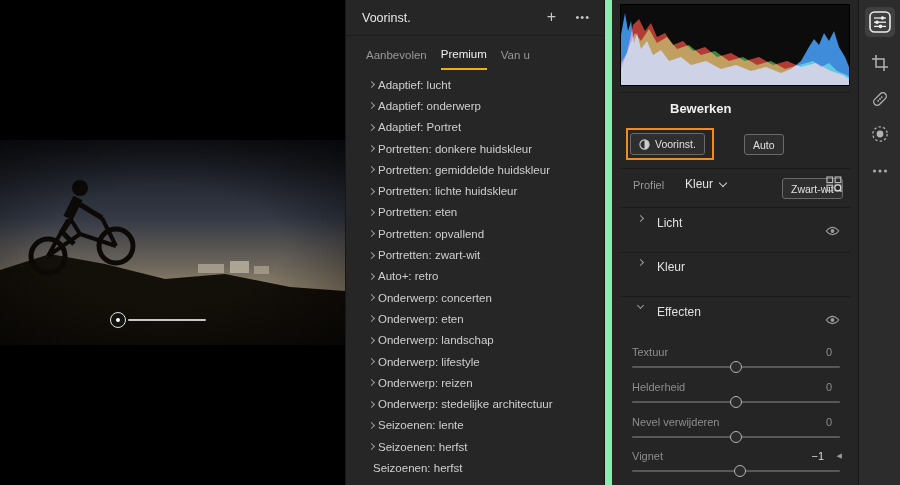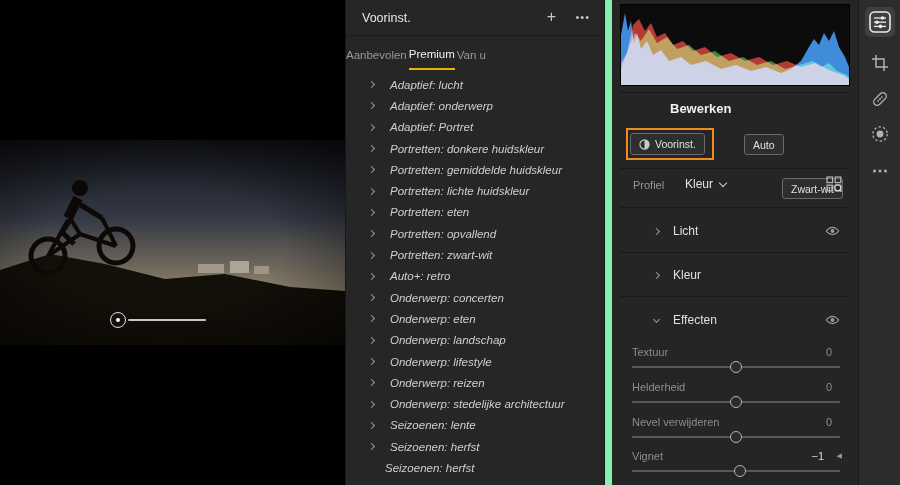--- a/index.html
+++ b/index.html
@@ -23,42 +23,42 @@
   .scrub-handle .dot { width:4px; height:4px; border-radius:50%; background:#fff; }
   .scrub-line { position:absolute; height:2px; background:#dcdcdc; border-radius:1px; opacity:.9; }
 
   
   .presets { position:absolute; left:345px; top:0; width:260px; height:485px; background:#262626;
              border-left:1px solid #171717; border-right:1px solid #161616; }
   .p-header { position:relative; height:36px; border-bottom:1px solid #1c1c1c; }
   .p-title { position:absolute; left:16px; top:11px; font-size:12.5px; color:#e8e8e8; }
   .icon-plus { position:absolute; right:48px; top:8px; font-size:16px; color:#c6c6c6; cursor:pointer; }
   .icon-more { position:absolute; right:14px; top:11px; font-size:11px; letter-spacing:1px; color:#c6c6c6; }
-  .tabs { position:relative; height:36px; display:flex; gap:2px; align-items:center; }
+  .tabs { position:relative; height:36px; display:flex; gap:14px; padding-left:20px; align-items:center; }
   .tab { font-size:11.5px; color:#989898; padding:9px 0 8px; cursor:pointer; }
   .tab.active { color:#f2f2f2; border-bottom:2px solid #eab308; }
   .plist { position:absolute; left:0; top:74px; right:0; bottom:0; overflow:hidden; }
   .prow { height:21.3px; display:flex; align-items:center; padding-left:23px; cursor:pointer; }
   .chev { width:5px; height:5px; border-right:1.4px solid #9a9a9a; border-bottom:1.4px solid #9a9a9a;
           transform:rotate(-45deg); flex:0 0 auto; }
   .chev.down { transform:rotate(45deg); }
-  .plabel { margin-left:16px; font-size:11.5px; color:#cfcfcf; white-space:nowrap;font-style:italic; }
+  .plabel { margin-left:4px; font-size:11.5px; color:#cfcfcf; white-space:nowrap; }
 
   
   .editp { position:absolute; left:612px; top:0; width:246px; height:485px; background:#252525; }
   .histo { position:absolute; left:8px; top:4px; width:230px; height:82px; background:#0c0c0c; border:1px solid #000; }
   .histo svg path { mix-blend-mode:screen; }
   .hr { position:absolute; left:8px; right:8px; height:0; border-top:1px solid #1a1a1a; }
   .ed-title { position:absolute; left:27px; font-size:13px; font-weight:bold; color:#f0f0f0;margin-left:31px; }
   .btn { position:absolute; display:inline-flex; align-items:center; gap:5px; border:1px solid #6a6a6a;
          border-radius:3px; background:#2e2e2e; color:#e0e0e0; font-size:10.5px; padding:0 8px; height:22px; cursor:pointer; }
   .annot { position:absolute; border:2px solid #ef8b1f; pointer-events:none; }
   .lbl-dim { font-size:11px; color:#979797; }
   .profile-val { display:inline-flex; align-items:center; gap:7px; font-size:12px; color:#e4e4e4; cursor:pointer; }
-  .secrow { position:absolute; left:16px; right:0; height:30px; display:flex; align-items:center;
+  .secrow { position:absolute; left:0; right:0; height:30px; display:flex; 
             padding-left:26px; cursor:pointer; }
   .seclabel { margin-left:14px; font-size:12px; color:#e0e0e0; }
   .eye { position:absolute; right:18px; top:50%; transform:translateY(-50%); cursor:pointer; }
   .srow { position:absolute; left:20px; right:26px; display:flex; justify-content:space-between; }
   .slabel { font-size:11px; color:#8d8d8d; }
   .sval { font-size:11px; color:#8d8d8d; }
   .sval.bright { color:#d6d6d6; }
   .track { position:absolute; left:20px; right:18px; height:2px; background:#585858; border-radius:1px; cursor:pointer; }
   .handle { position:absolute; top:50%; width:12px; height:12px; border-radius:50%;
             background:#2b2b2b; border:1.5px solid #b4b4b4; transform:translate(-50%,-50%); cursor:pointer; }

